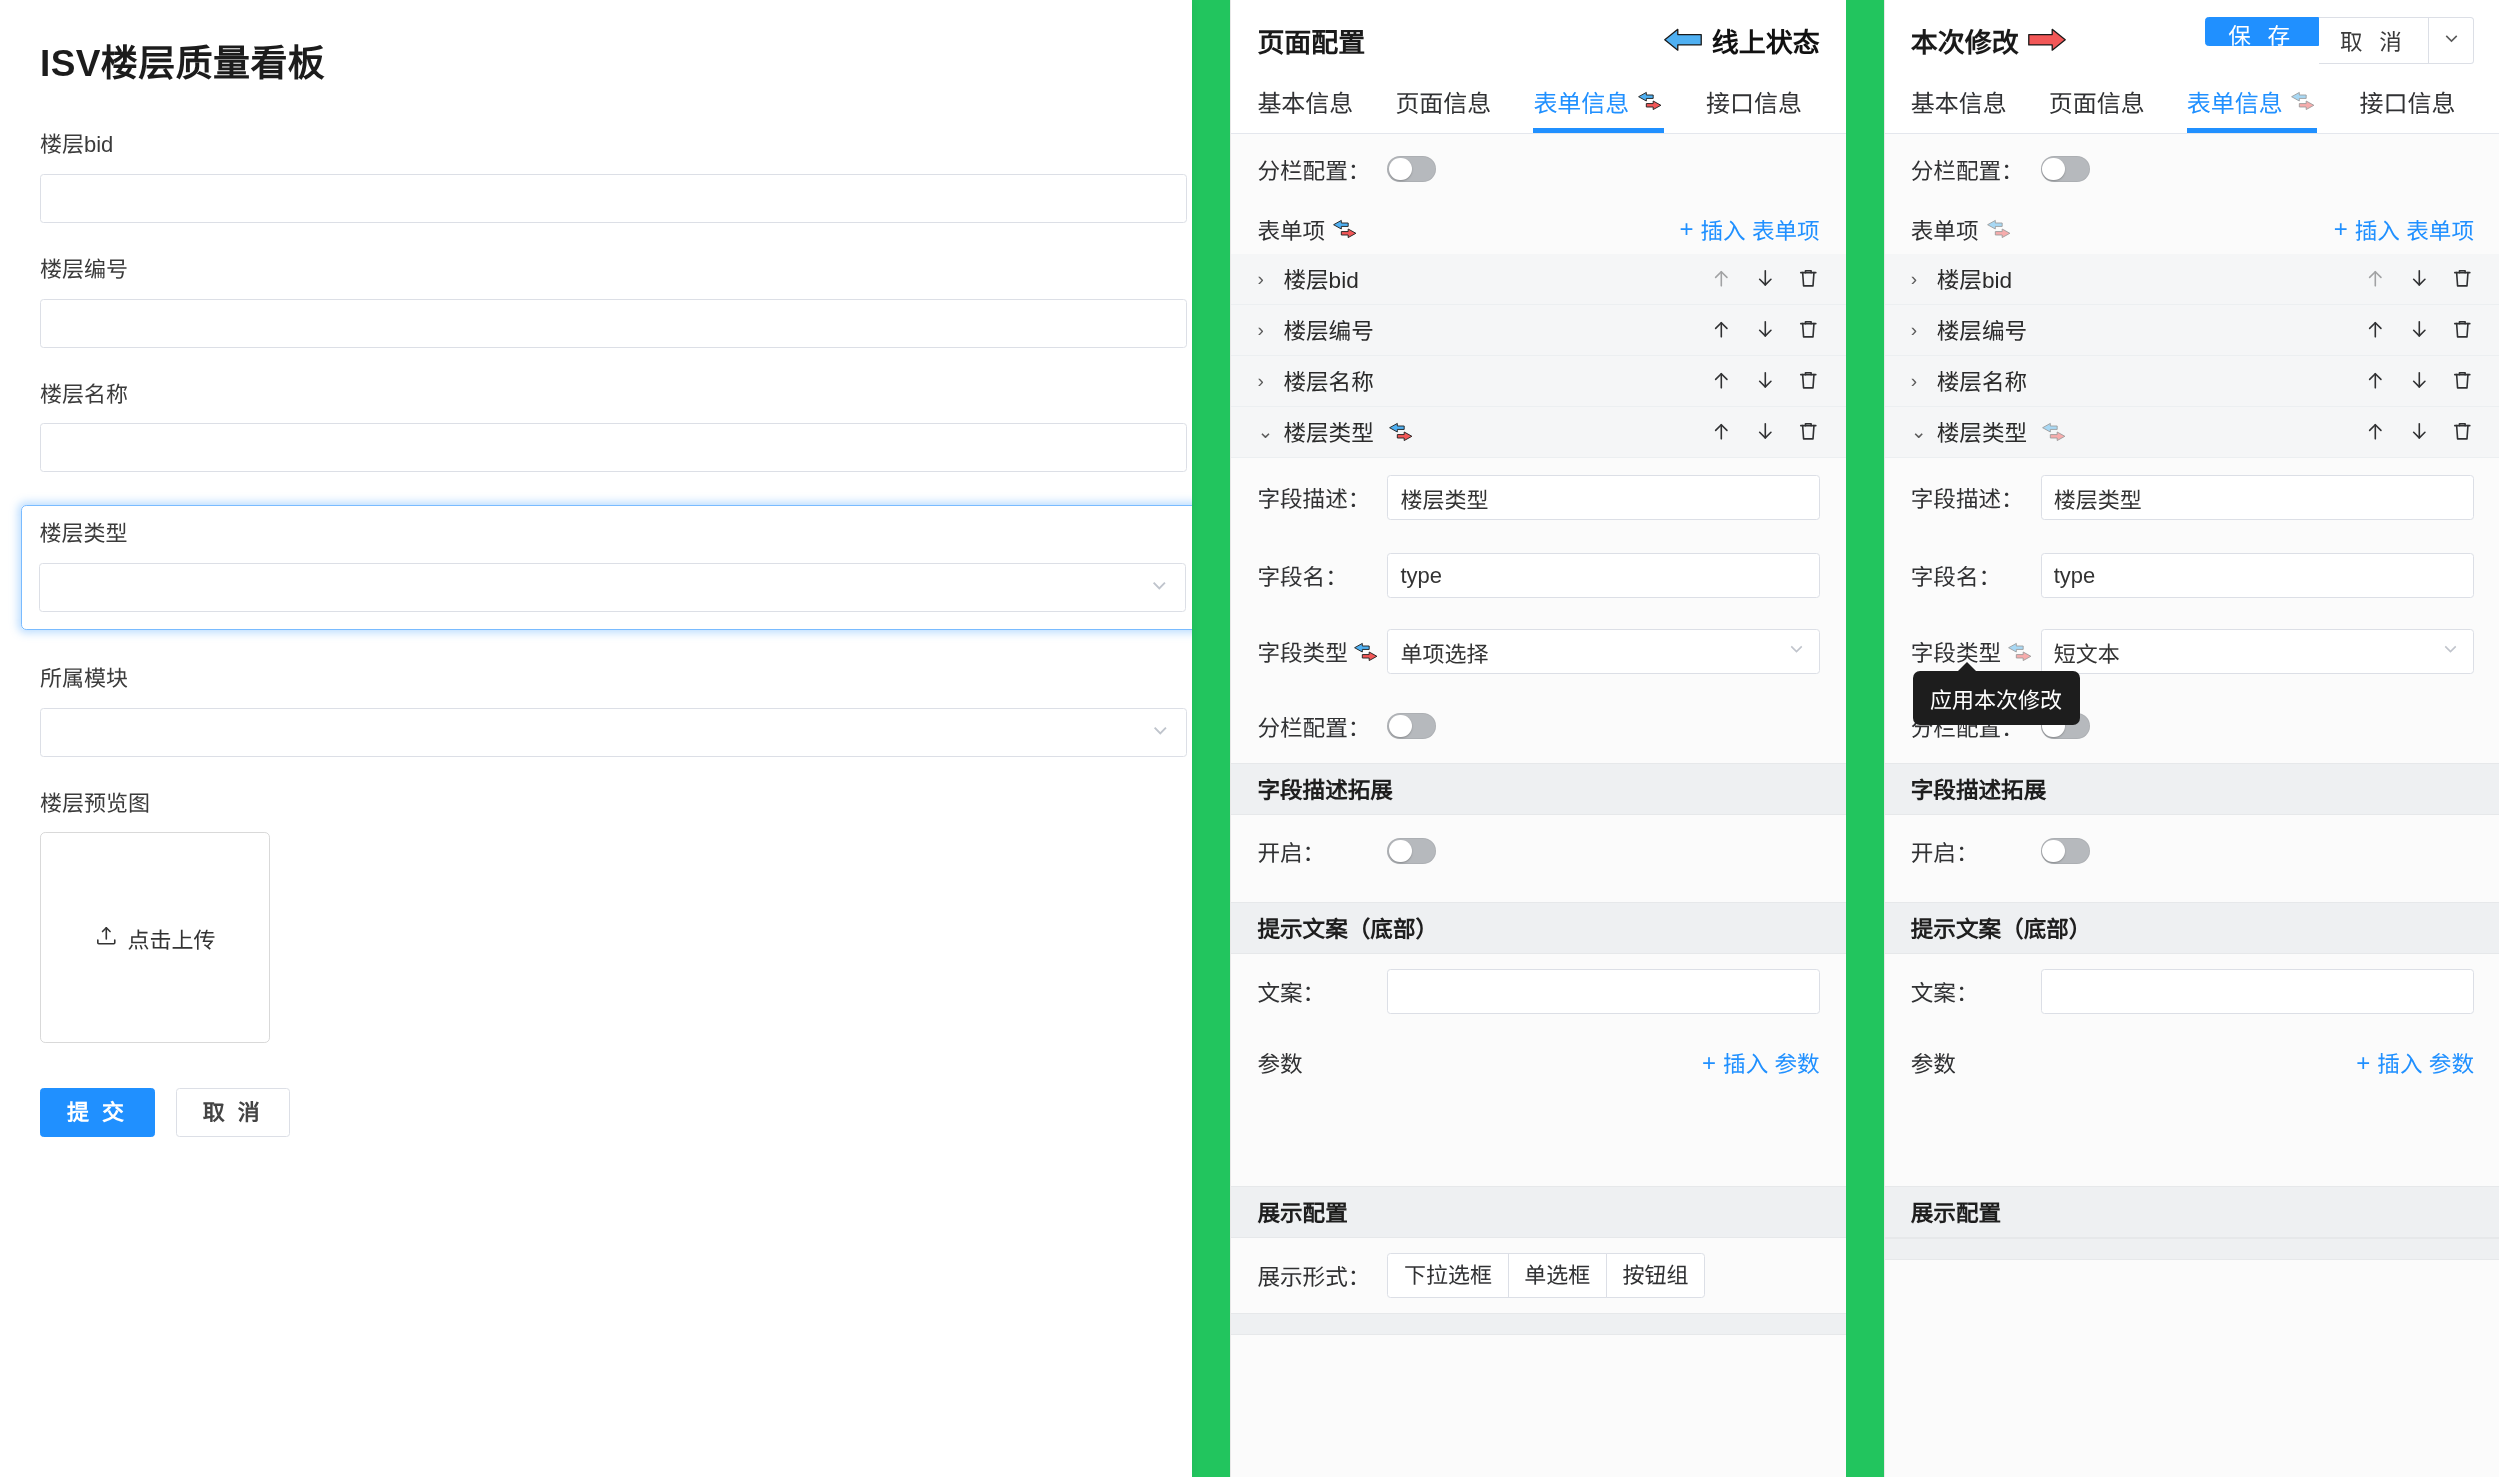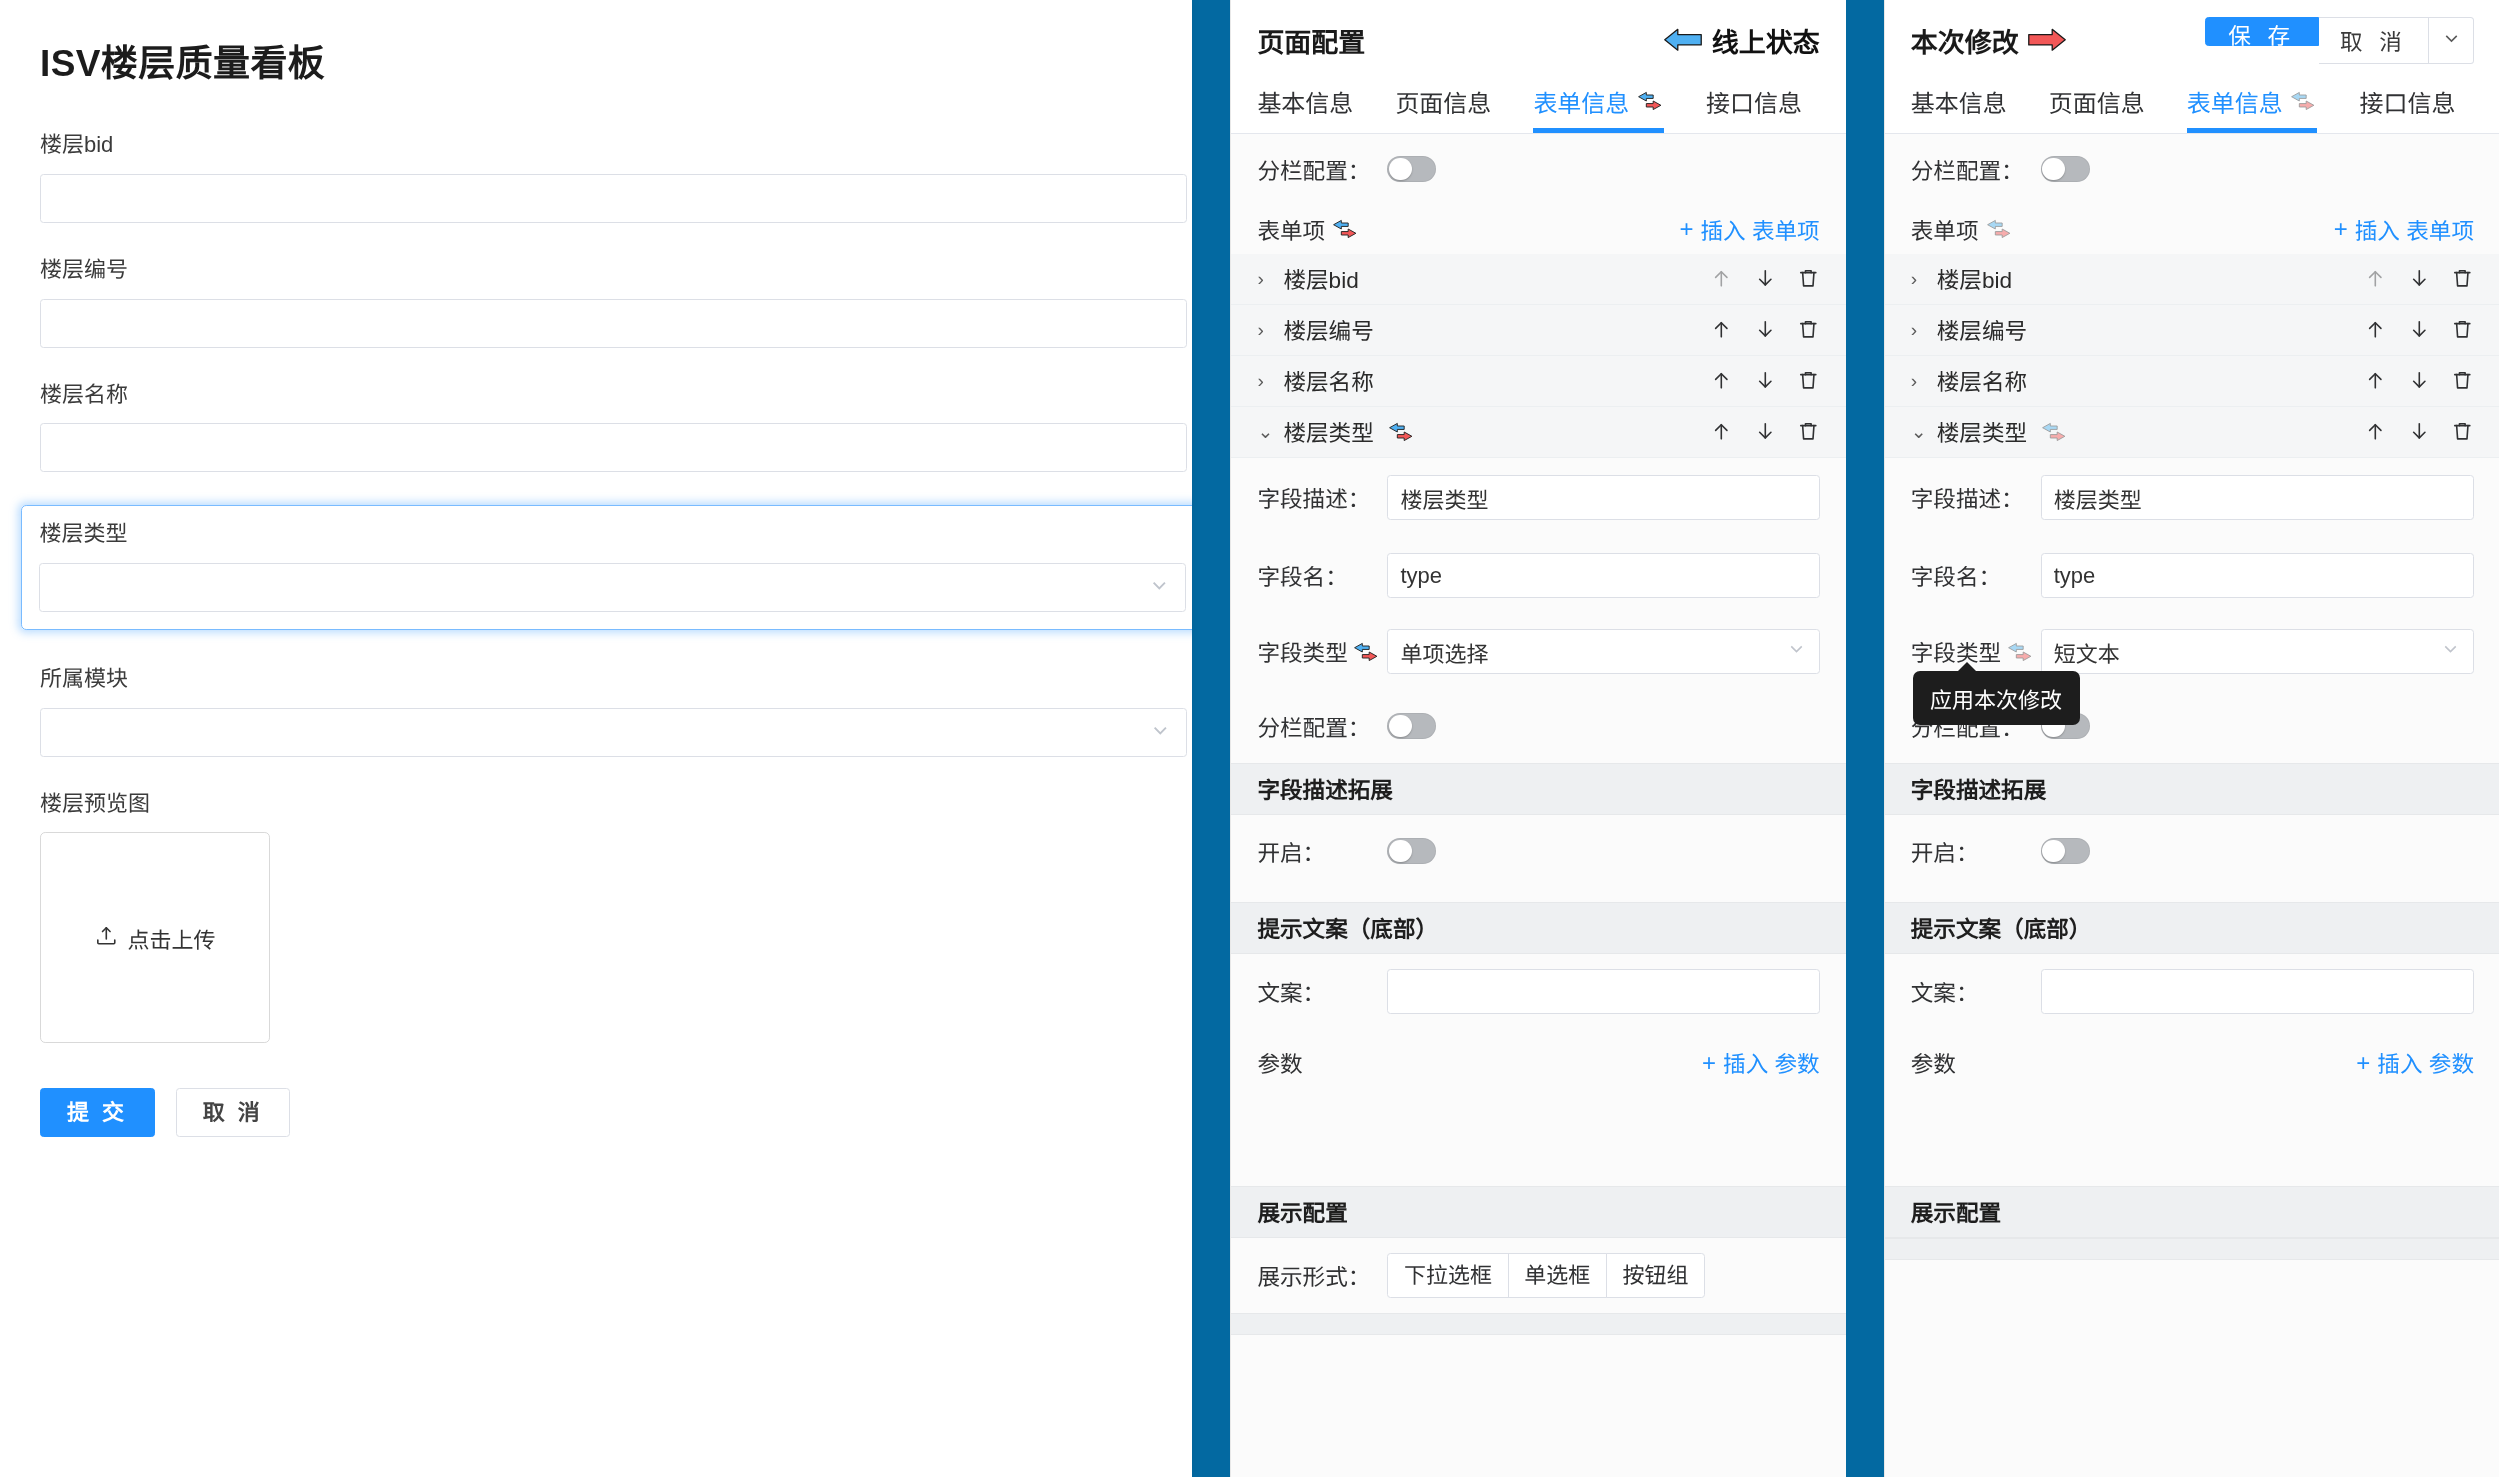--- a/index.html
+++ b/index.html
@@ -4,21 +4,21 @@
 <title>ISV楼层质量看板 - 页面配置</title>
 <style>
   * { box-sizing: border-box; margin: 0; padding: 0; }
   html, body {
     width: 2500px; height: 1477px;
     font-family: "Liberation Sans", "DejaVu Sans", sans-serif;
     background: #ffffff;
     overflow: hidden;
     -webkit-font-smoothing: antialiased;
   }
-  .app { position: relative; width: 2500px; height: 1477px; display: flex; background: #0369a1; gap: 38px; }
+  .app { position: relative; width: 2500px; height: 1477px; display: flex; background: #22c55e; gap: 38px; }
 
   
   .left-panel {
     width: 1228px; height: 1477px;
     background: #ffffff;
     padding: 42px 40px 0 40px;
     position: relative;
     overflow: hidden;
     box-shadow: 1.7px 0 8.7px rgba(0,0,0,0.06);
     z-index: 3;

